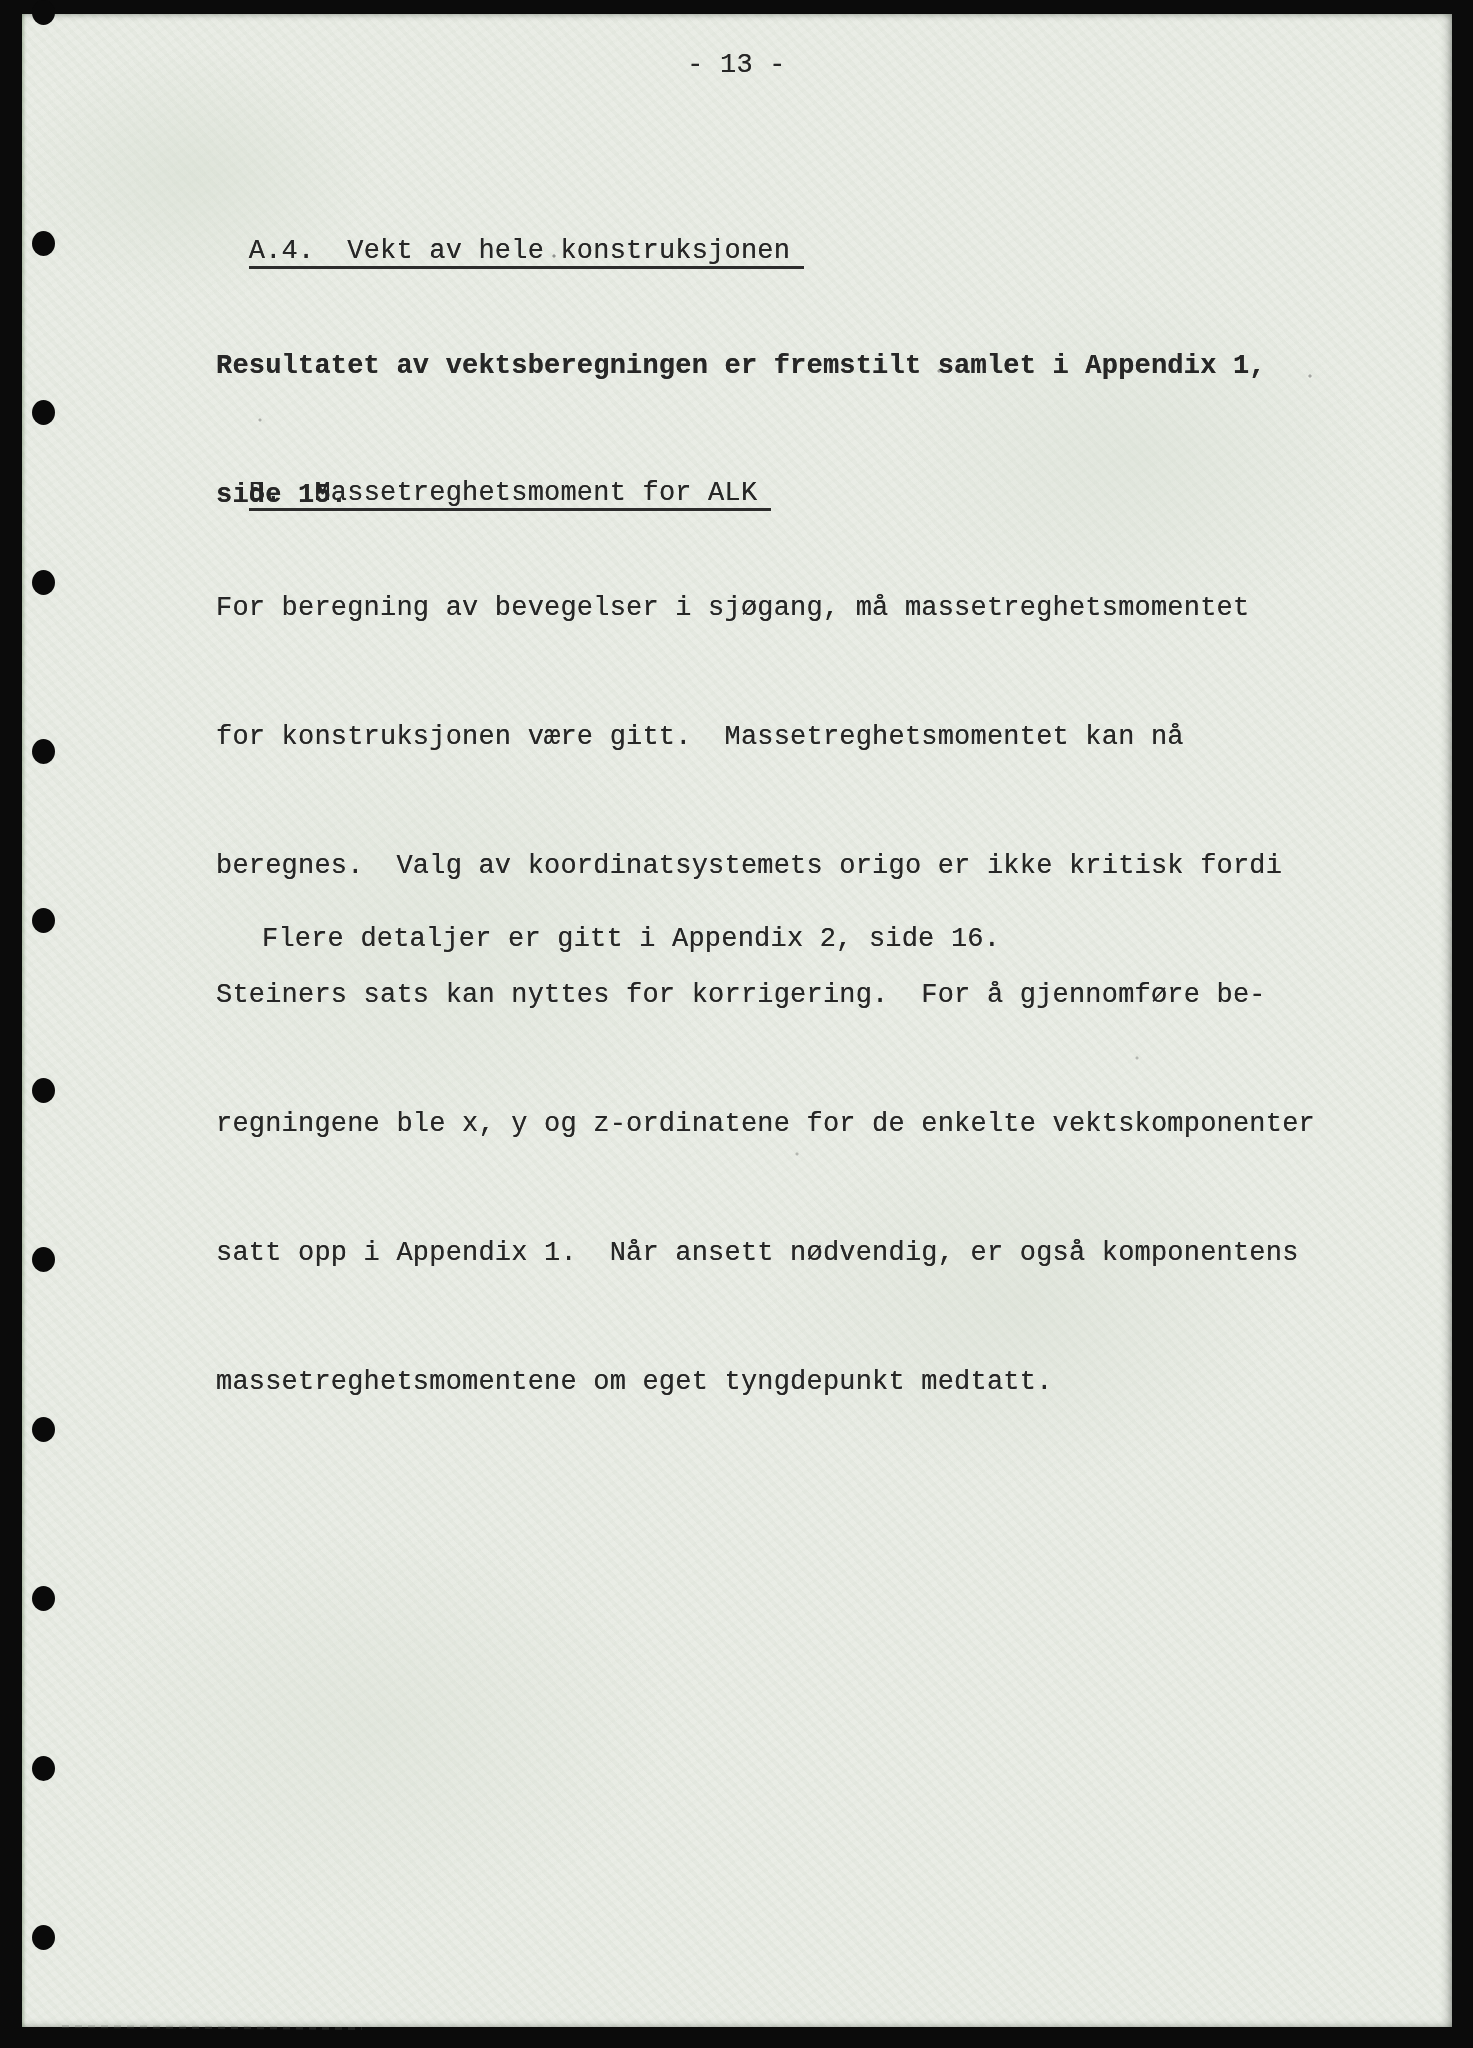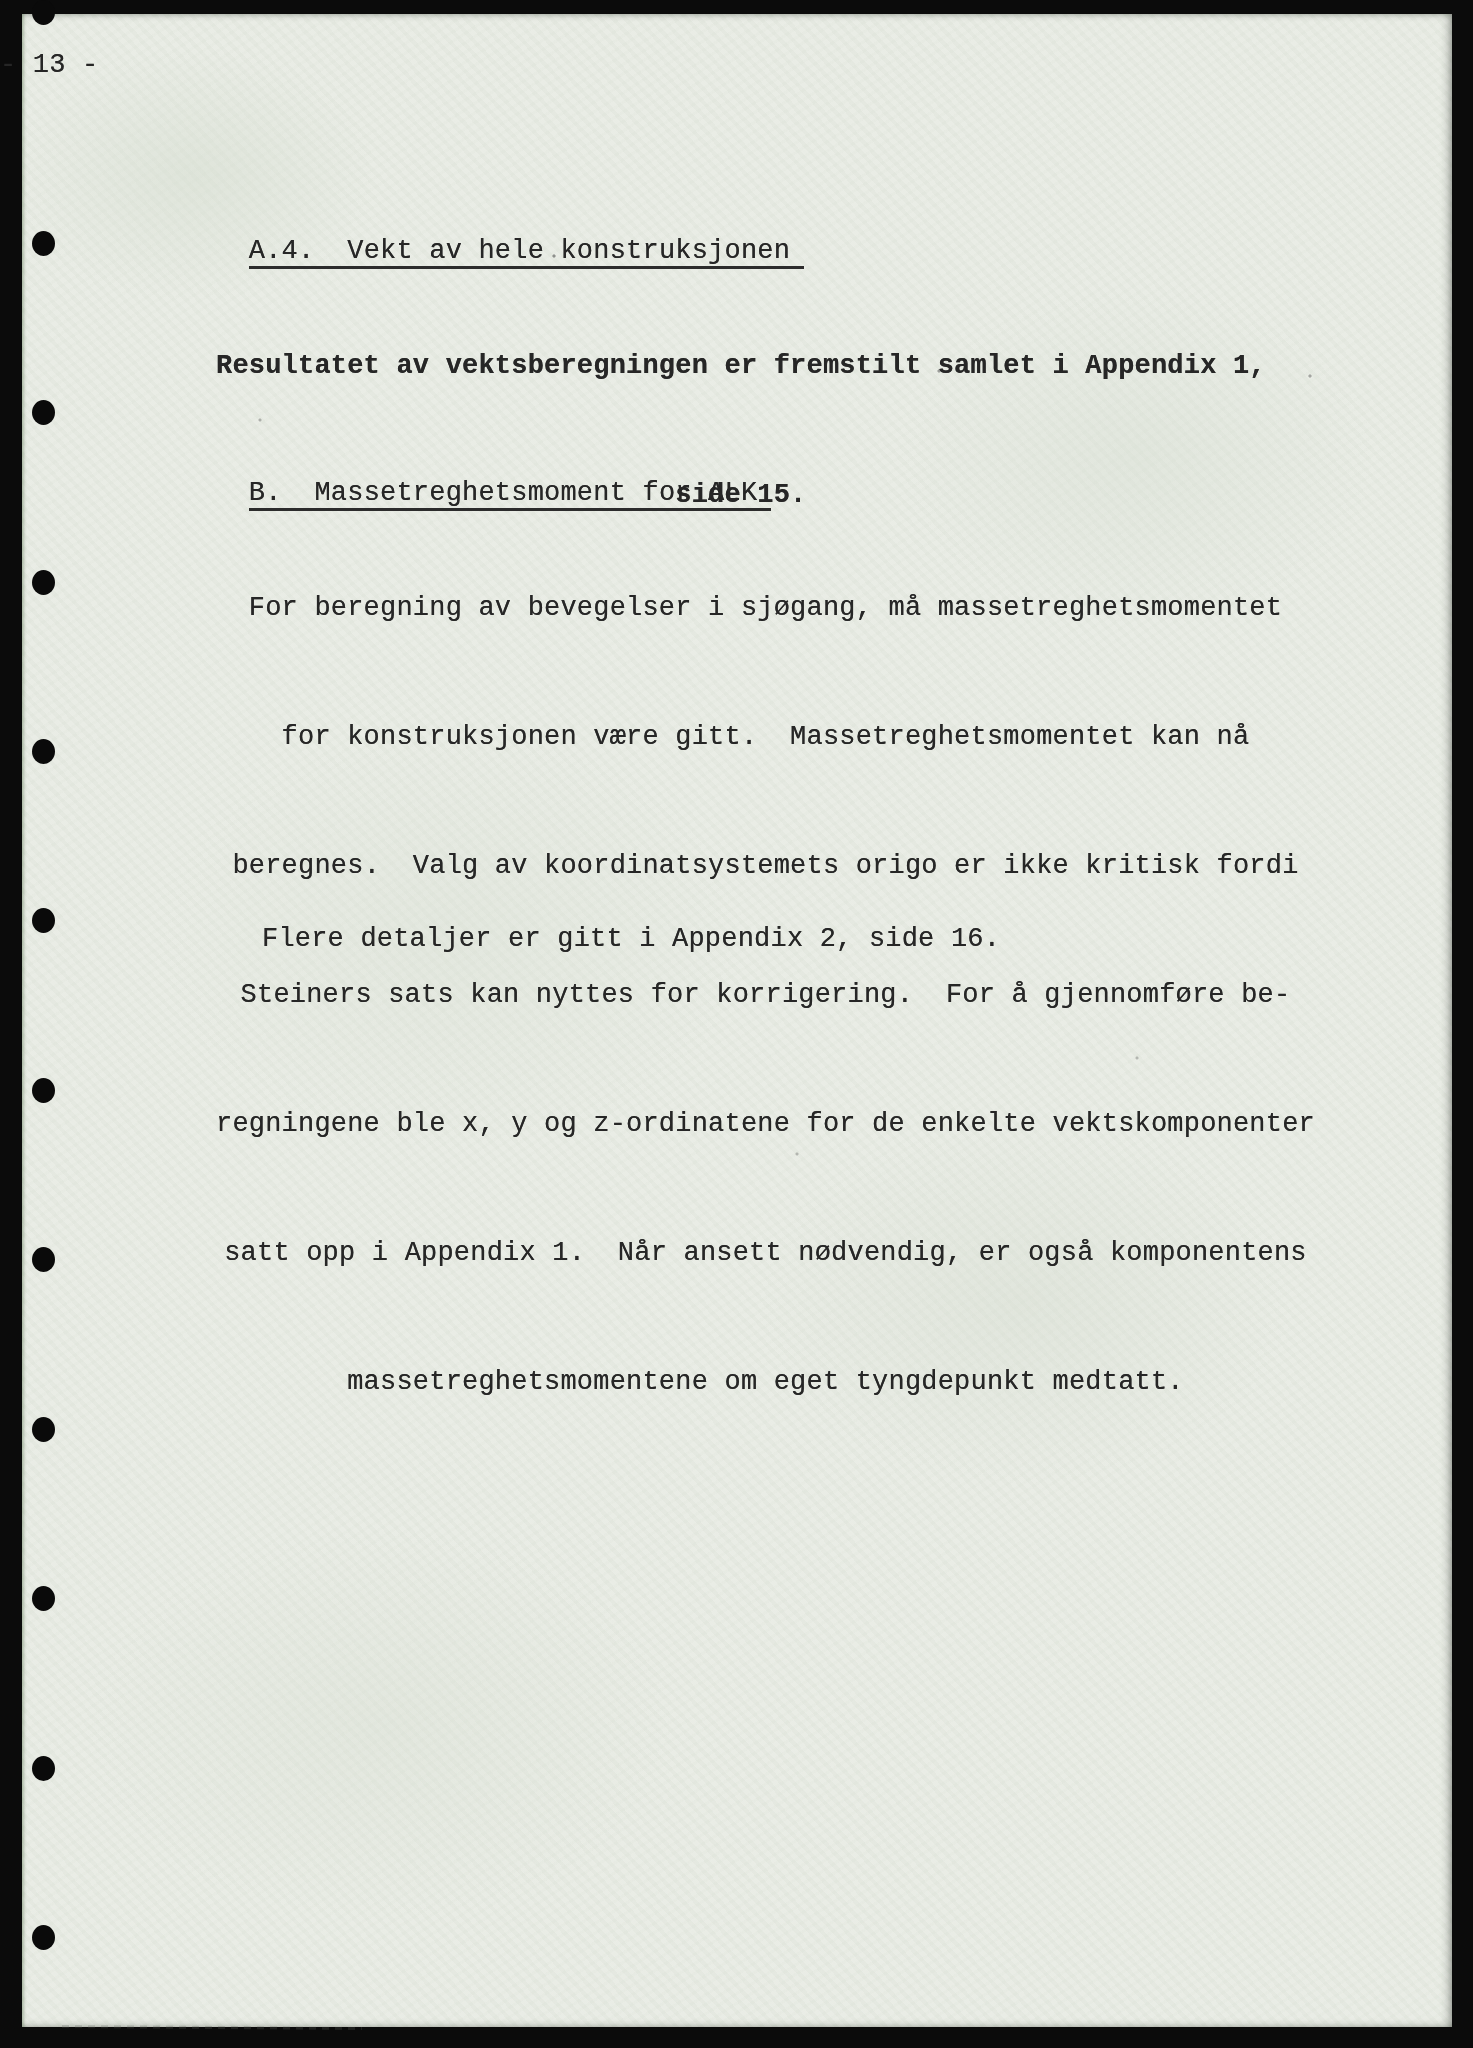--- a/index.html
+++ b/index.html
@@ -78,27 +78,26 @@
 
   
   .typewritten {
     position: absolute;
     color: #262626;
     font-size: 27px;
     line-height: 43px;
     white-space: pre;
     text-shadow: 0 0 0.6px rgba(35,35,35,0.75);
     letter-spacing: 0.2px;
-    text-align: center;
   }
   .page-number {
     top: 44px;
     left: 0;
     width: 1473px;
-    text-align: left;
+    text-align: center;
   }
   .heading-a { top: 187px; left: 216px; }
   .para-a    { top: 259px; left: 216px; font-weight: bold; }
   .heading-b { top: 429px; left: 216px; }
   .para-b    { top: 501px; left: 216px; }
   .closing   { top: 832px; left: 216px; margin-left: 46px; }
 
   .underlined {
     border-bottom: 3px solid #2c2c2c;
     padding-right: 14px;

